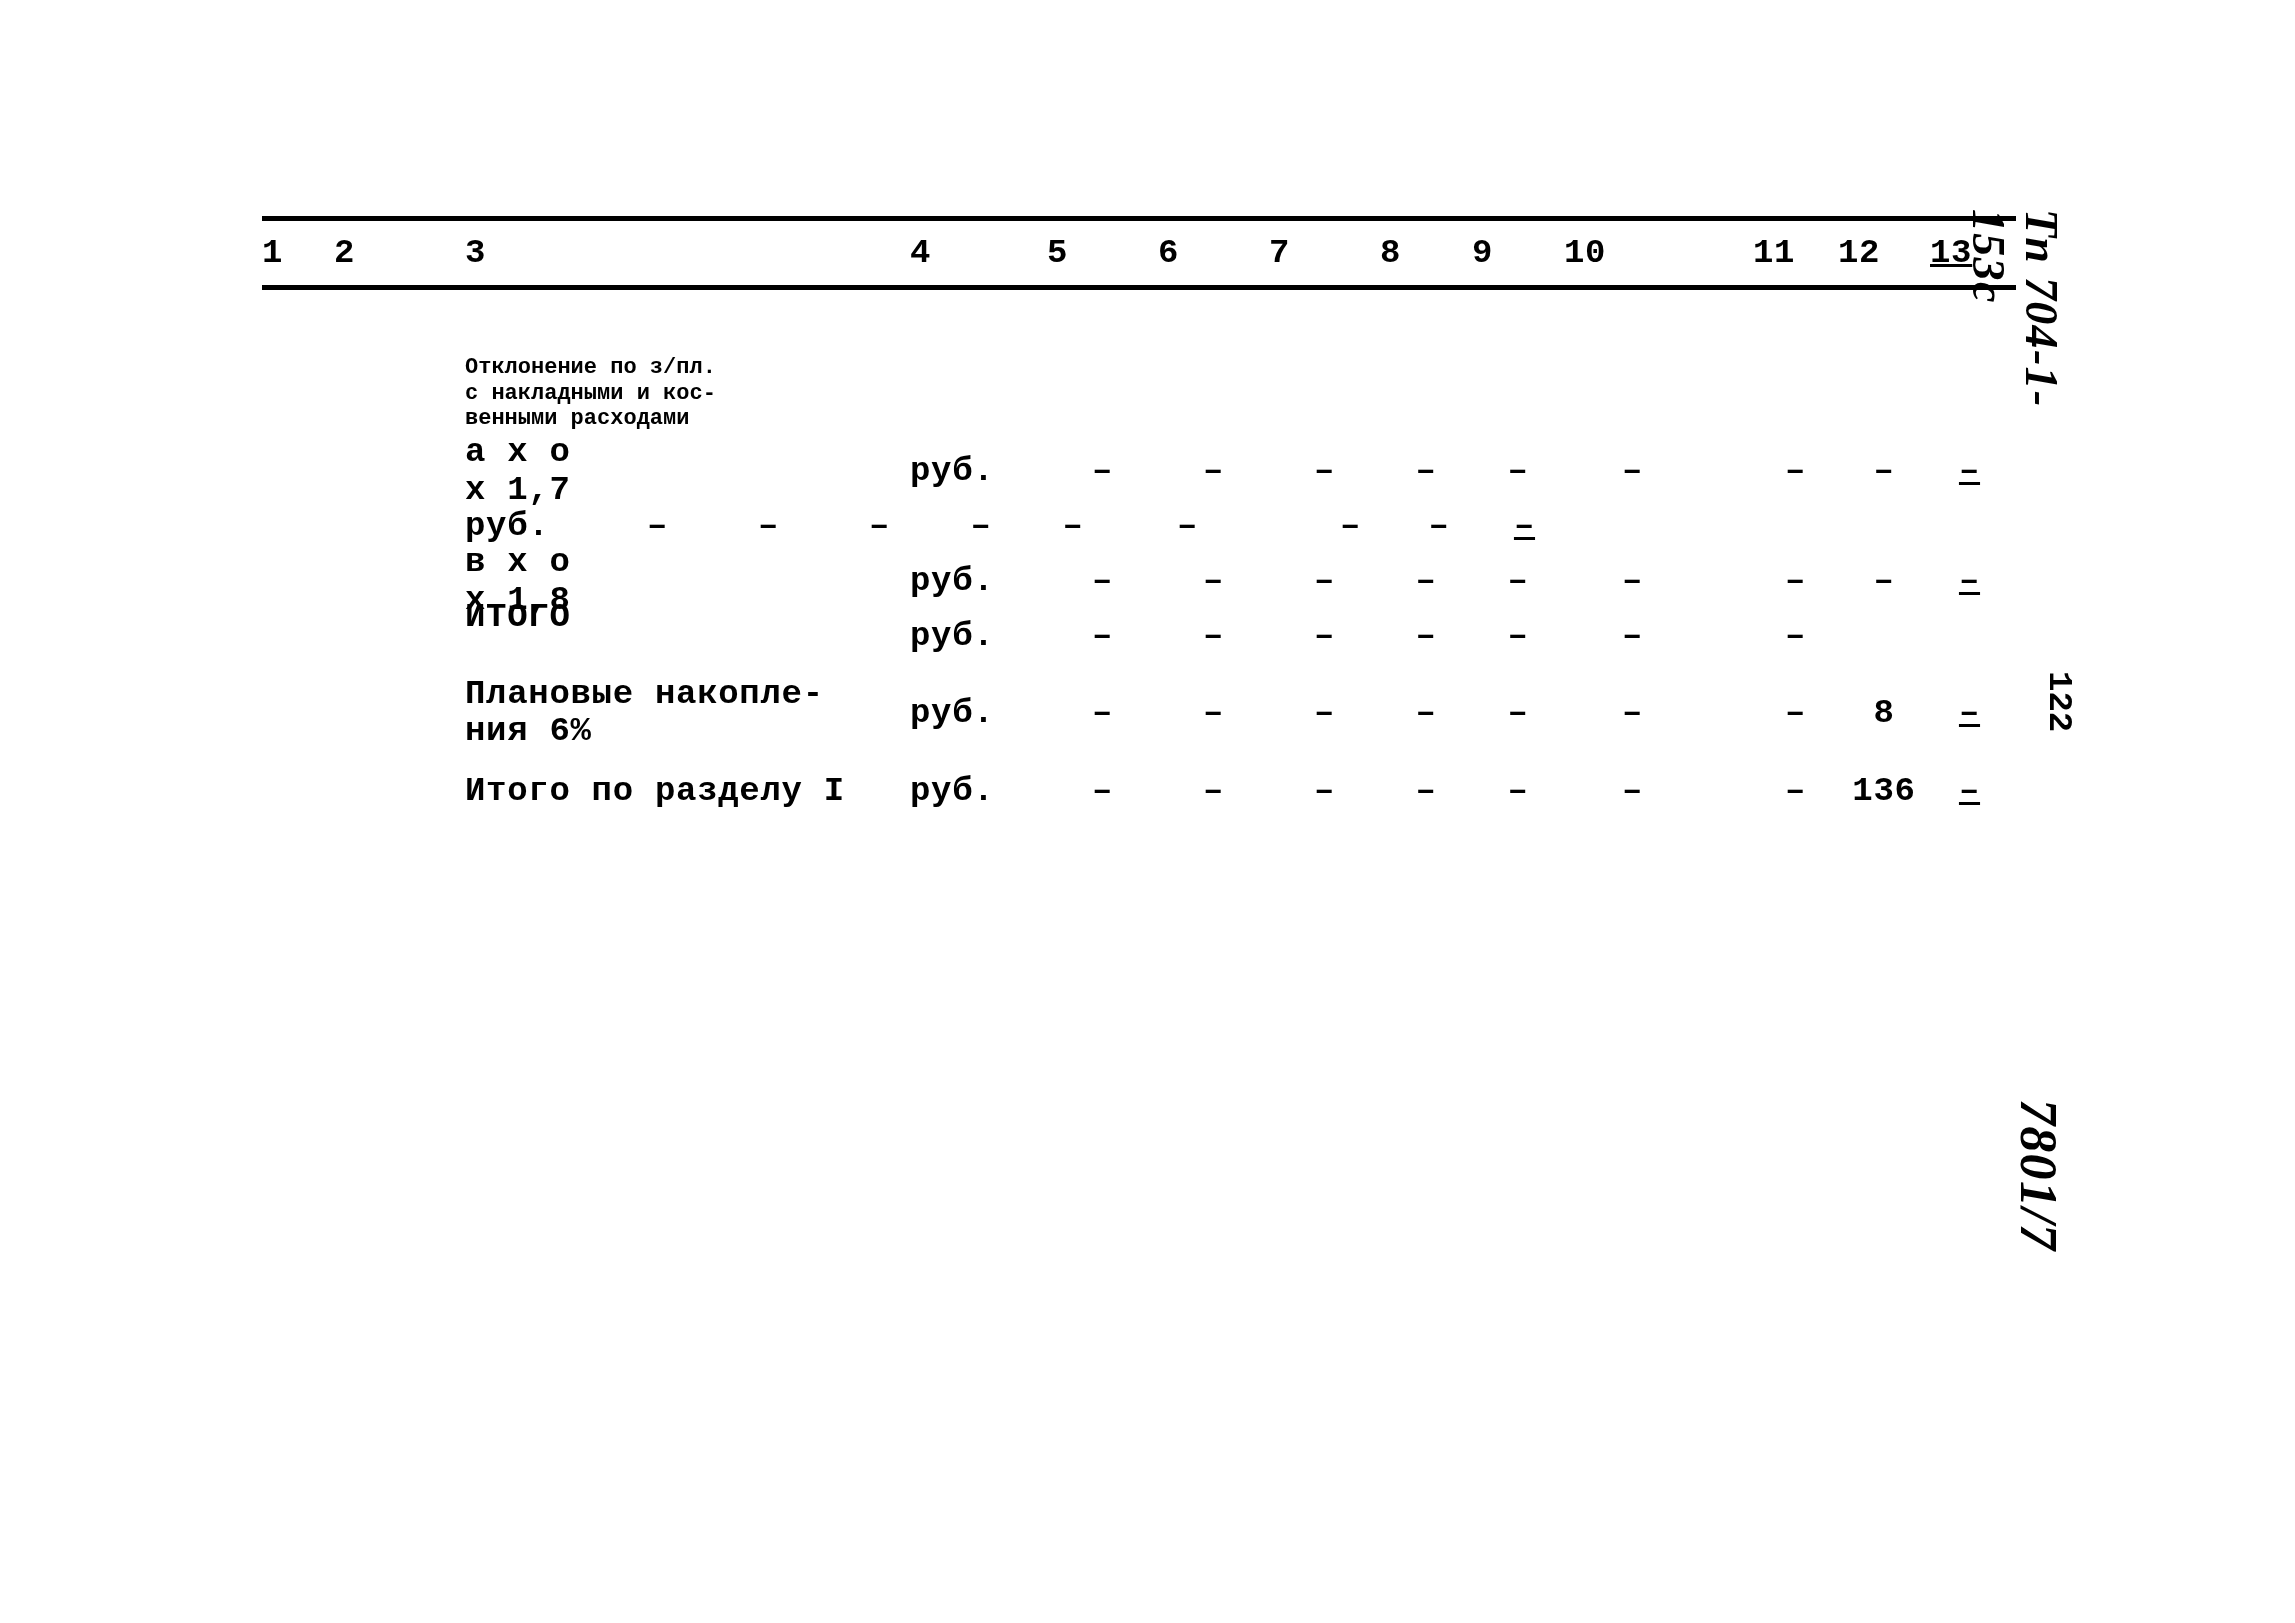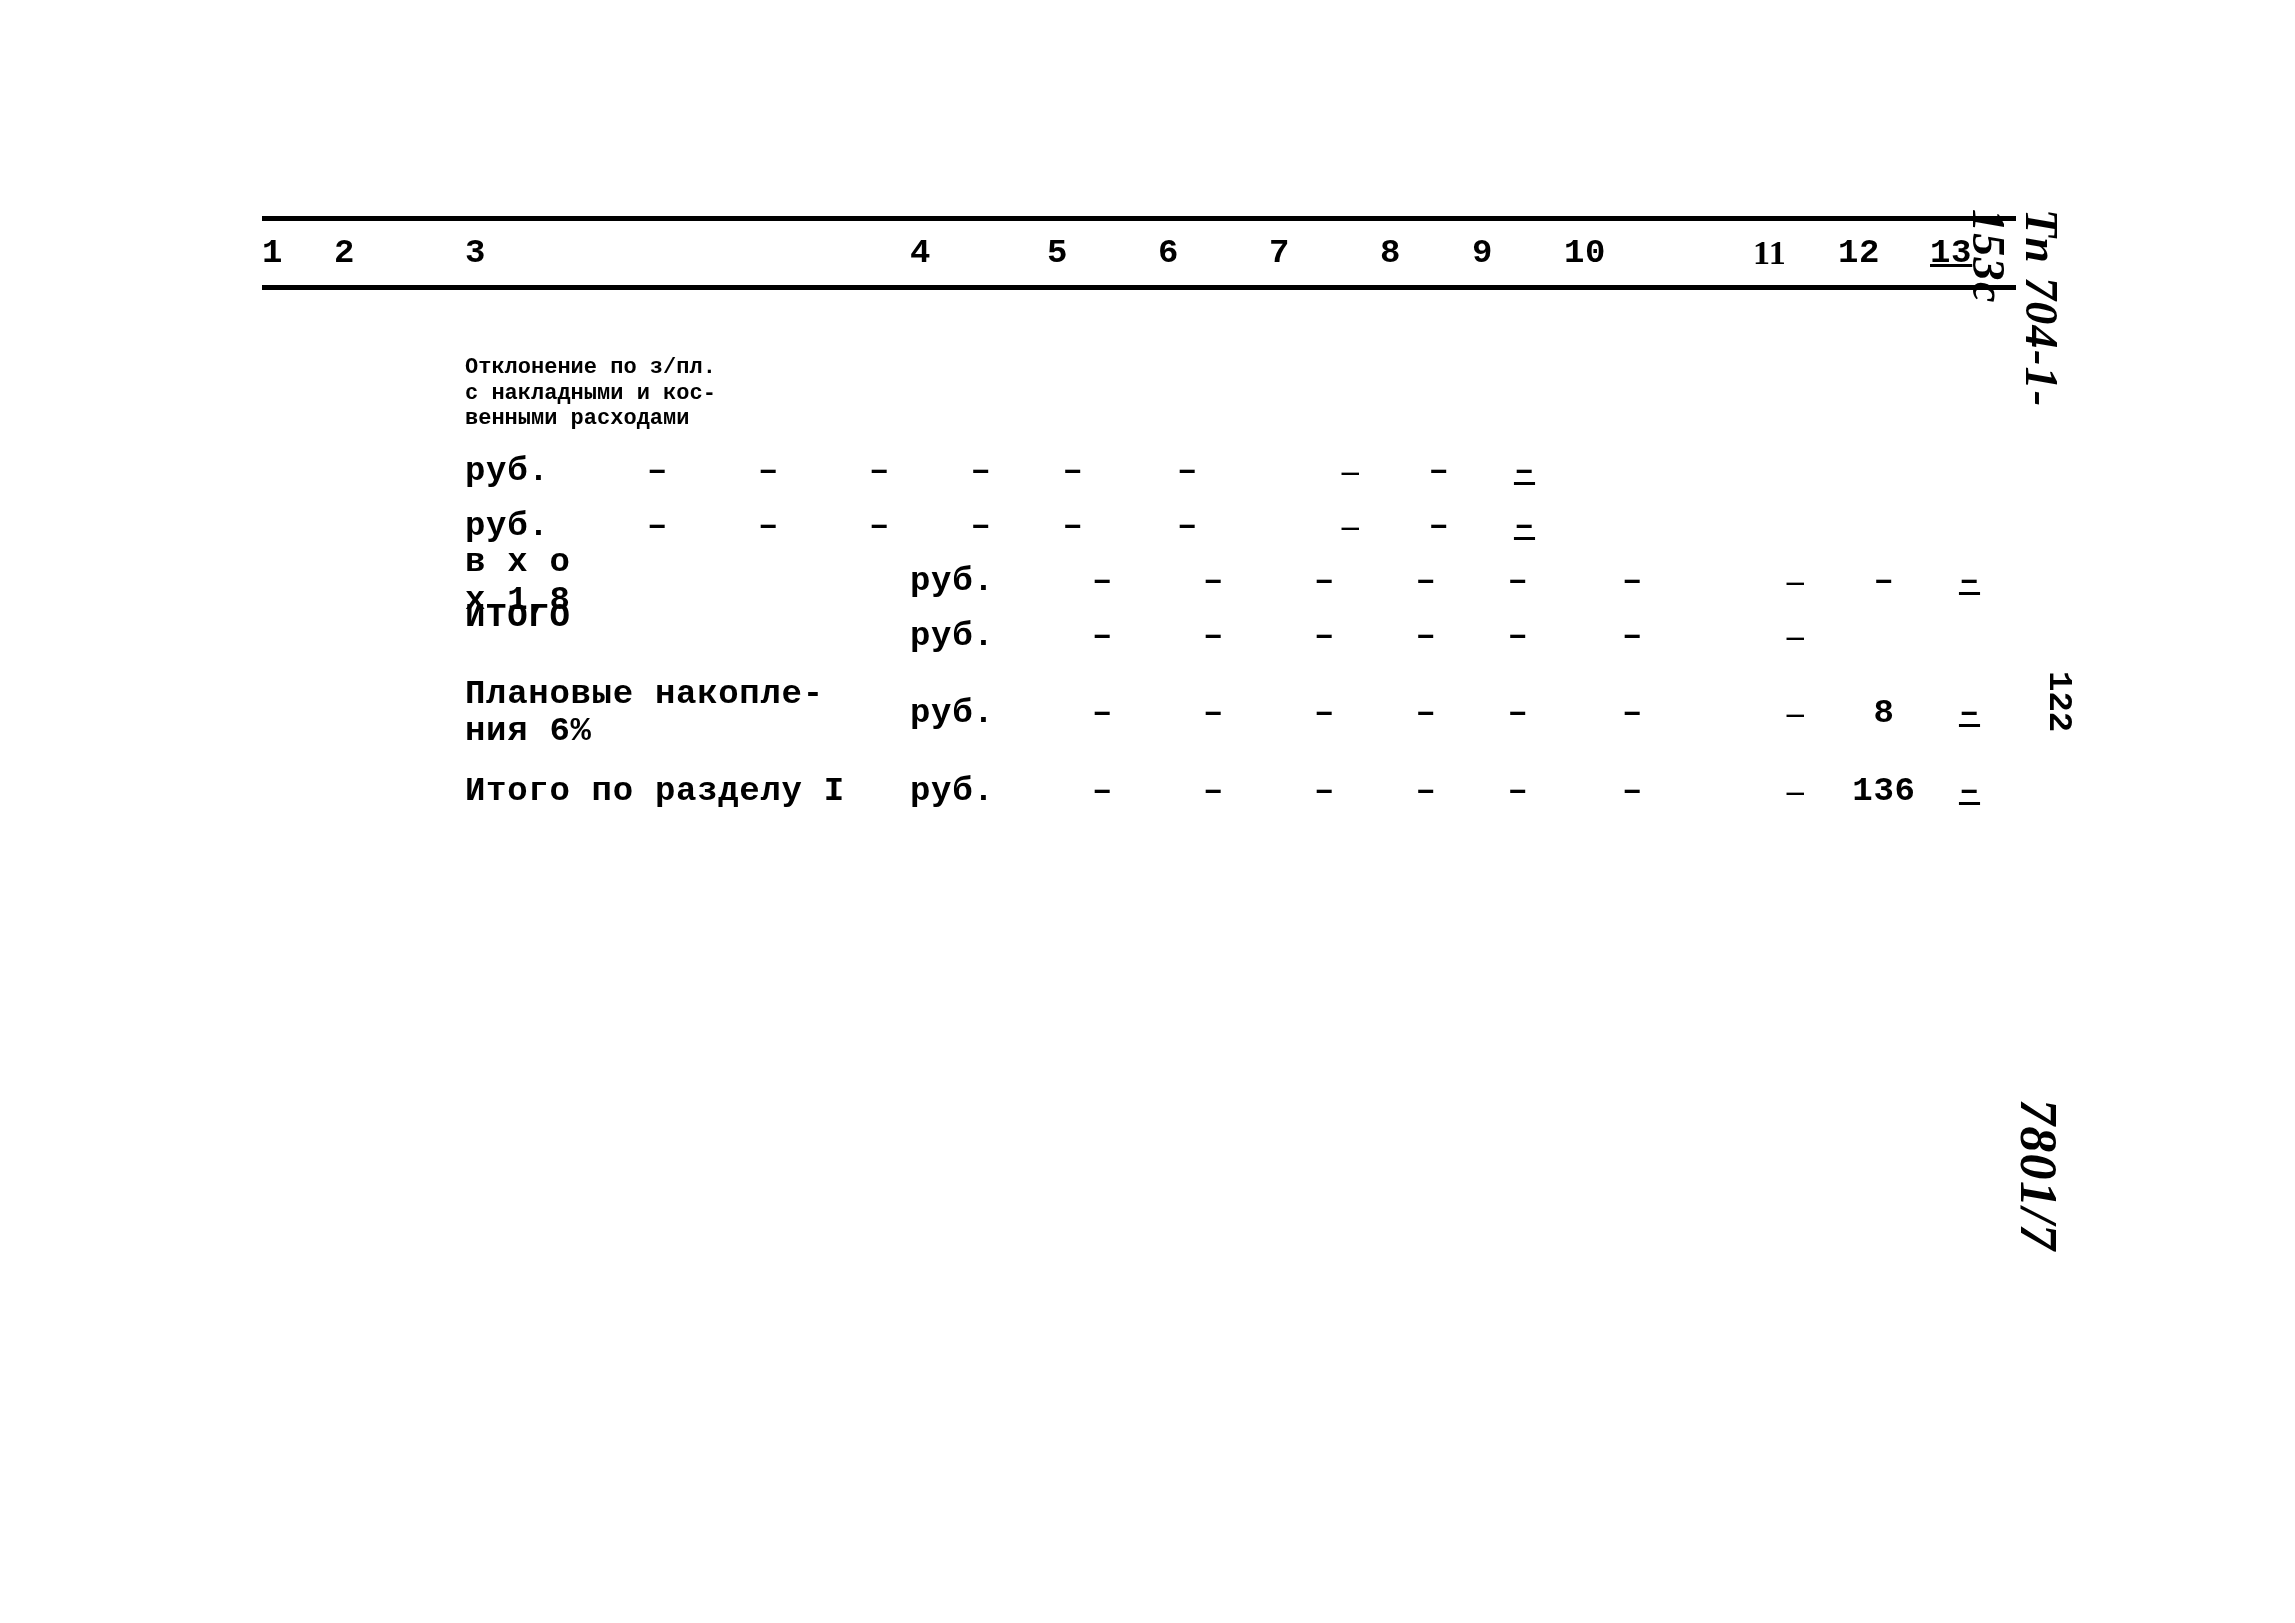--- a/index.html
+++ b/index.html
@@ -37,21 +37,21 @@
   .c3a{width:242px;display:inline-block;}
   .c3b{width:203px;display:inline-block;}
   .c4{width:137px;}
   .c5{width:111px;}
   .c6{width:111px;}
   .c7{width:111px;}
   .c8{width:92px;}
   .c9{width:92px;}
   .c10{width:137px;}
   .gap{width:52px;}
-  .c11{width:85px;font-family:Liberation Serif, serif;}
+  .c11{width:85px;}
   .c12{width:92px;}
   .c13{width:79px;text-decoration:underline;}
   .body{padding-top:65px;}
   .desc-block{
     margin-left:203px; 
     width:406px;
     font-size:22px;
     line-height:1.15;
     margin-bottom:11.8px;
   }
@@ -100,20 +100,24 @@
 
     <div class="desc-block">
       <div>Отклонение по з/пл.</div>
       <div>с накладными и кос-</div>
       <div>венными расходами</div>
     </div>
 
     <div class="data-row">
       <div class="c1"></div>
         <div class="c2"></div>
+      <div class="c3">
+        <span class="c3a">а х о</span>
+        <span class="c3b">х 1,7</span>
+      </div>
       <div class="c4">руб.</div>
       <div class="c5">–</div>
       <div class="c6">–</div>
       <div class="c7">–</div>
       <div class="c8">–</div>
       <div class="c9">–</div>
       <div class="c10">–</div>
       <div class="gap"></div>
       <div class="c11">–</div>
       <div class="c12">–</div>

